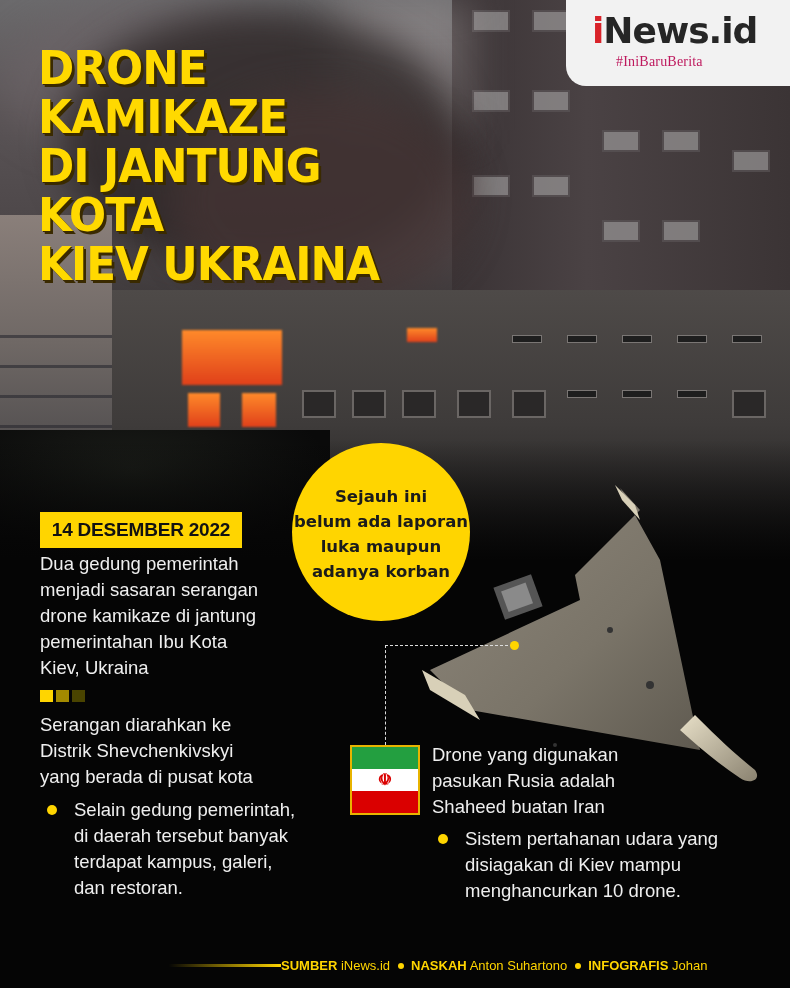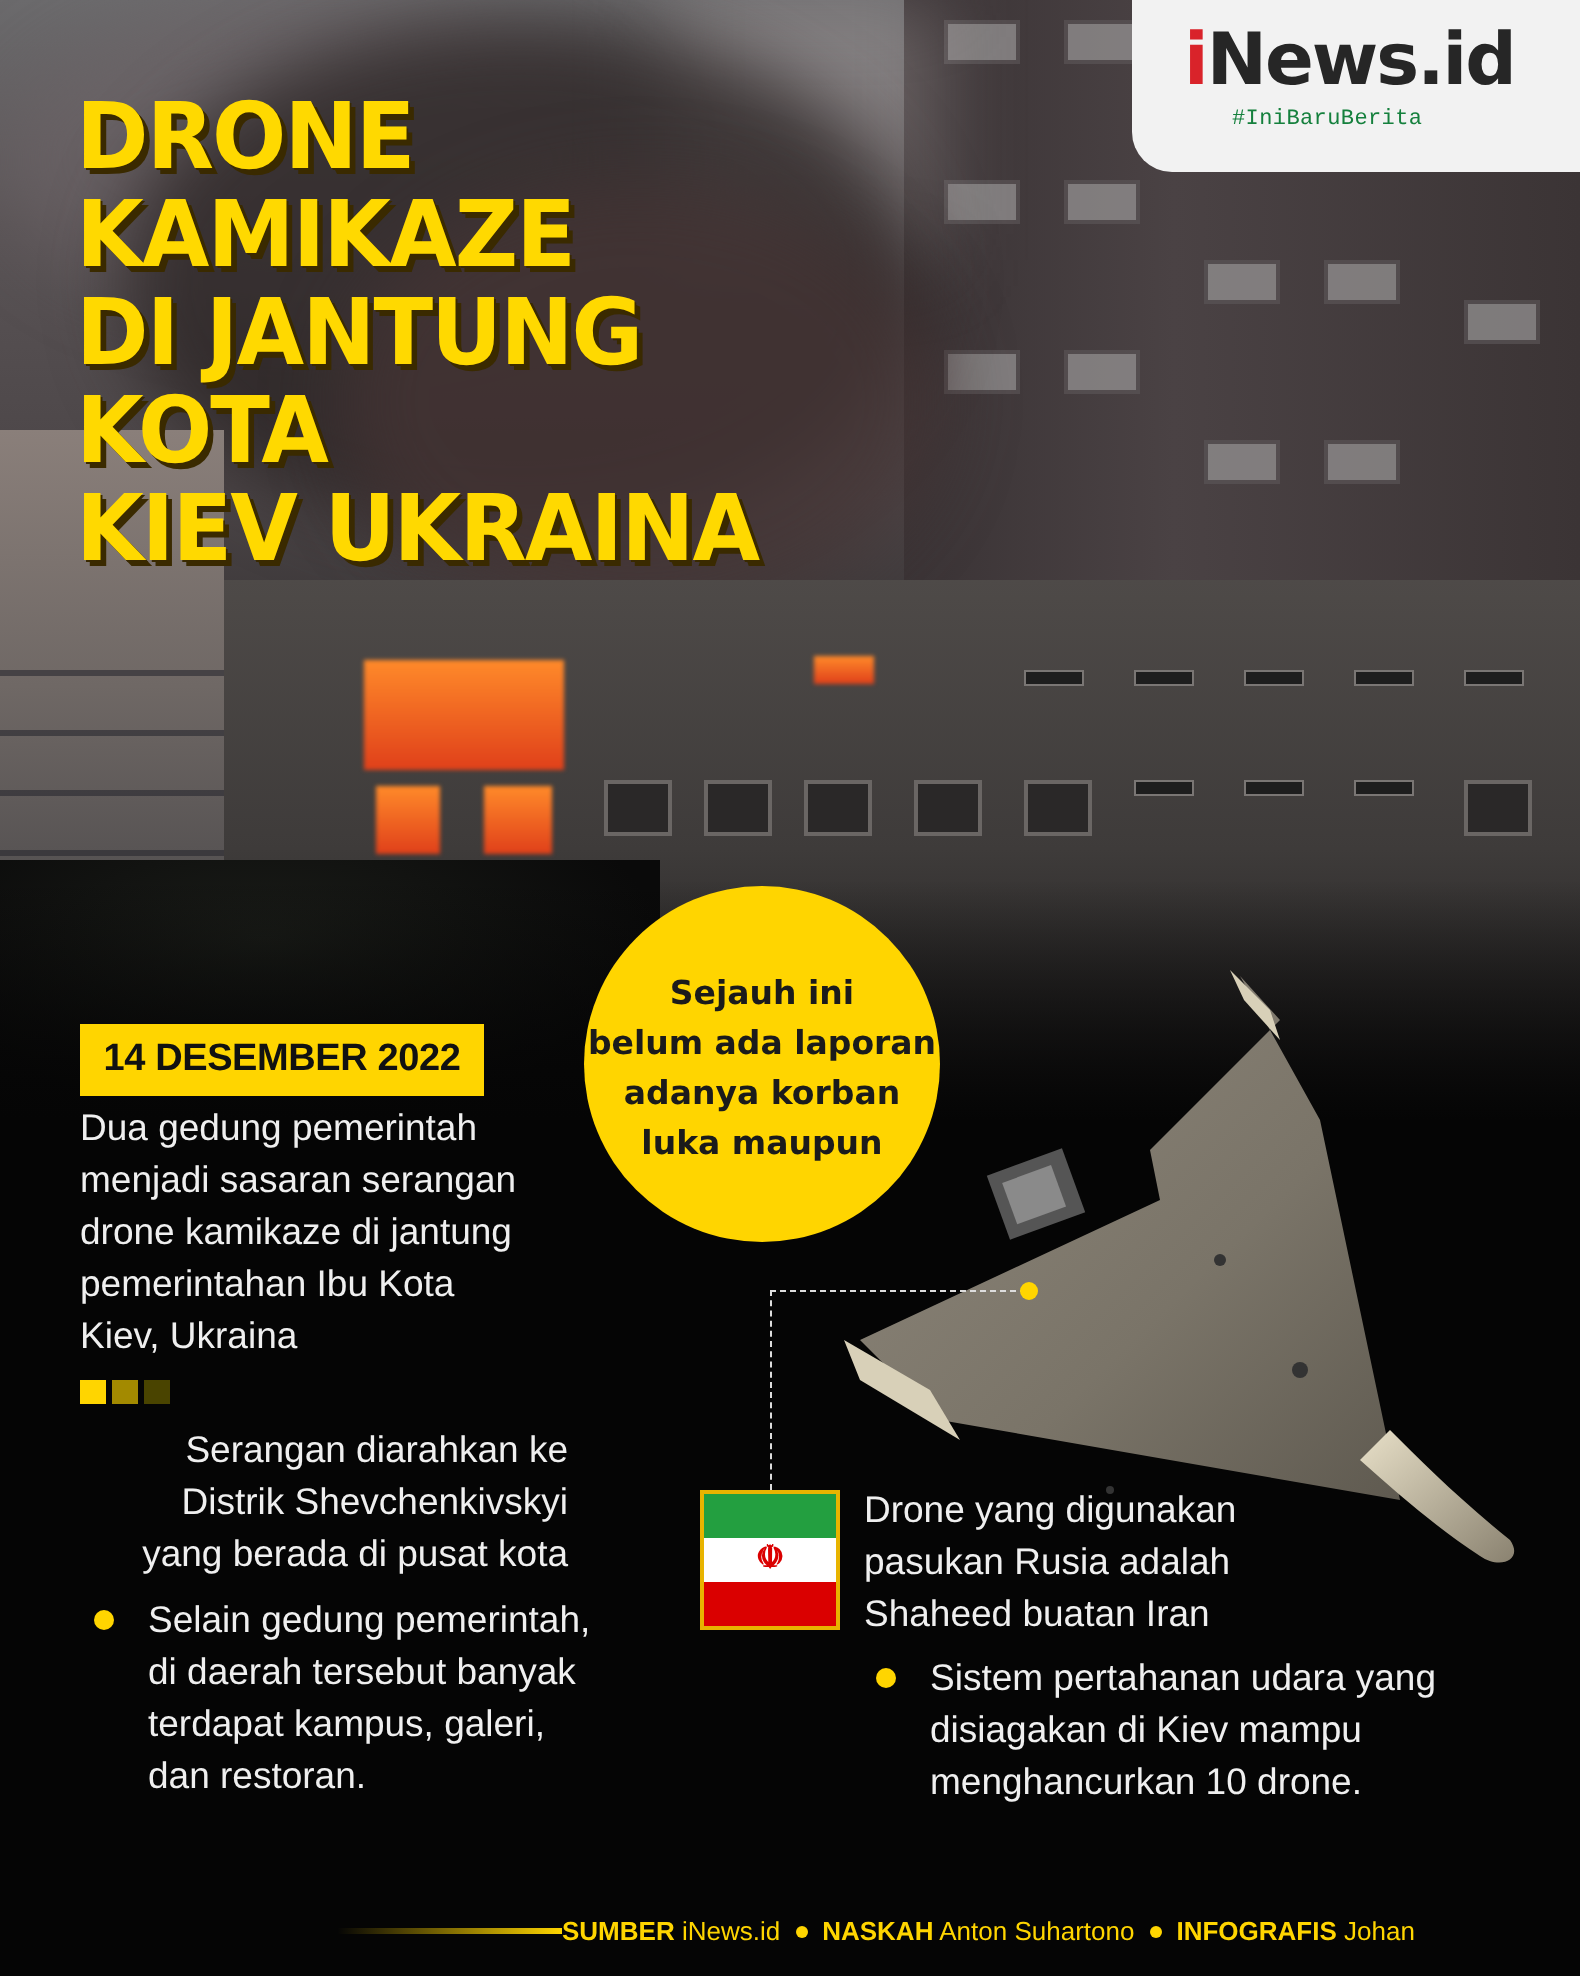--- a/index.html
+++ b/index.html
@@ -34,38 +34,38 @@
     font-size:46px; line-height:49px; color:#ffd900; letter-spacing:-1px;
     transform:scaleX(0.95); transform-origin:left;
     text-shadow:3px 3px 0 #3a2a00, 1px 1px 0 #3a2a00; }
 
   
   .logo { position:absolute; left:566px; top:0; width:224px; height:86px; background:#f2f2f2;
     border-bottom-left-radius:20px; }
   .logo-name { position:absolute; left:26px; top:10px; font-family:"DejaVu Sans", sans-serif; font-weight:bold;
     font-size:36px; color:#262626; letter-spacing:-1px; }
   .logo-name .i-red { color:#d9232a; }
-  .logo-tag { position:absolute; left:50px; top:54px; font-family:Liberation Mono, monospace; font-size:11px; color:#15803d; letter-spacing:0.2px; }
+  .logo-tag { position:absolute; left:50px; top:54px; font-family:Liberation Serif, serif; font-size:14px; color:#be185d; letter-spacing:0.2px; }
 
   
   .circle { position:absolute; left:292px; top:443px; width:178px; height:178px; border-radius:50%;
     background:#ffd500; display:flex; align-items:center; justify-content:center; text-align:center; }
   .circle-text { font-family:"DejaVu Sans", sans-serif; font-weight:bold; font-size:16.5px; line-height:25px; color:#1b1b1b; width:175px; padding-top:4px; }
   .circle-text span { display:block; }
 
   
   .date-badge { position:absolute; left:40px; top:512px; width:202px; height:36px; background:#ffd500;
     display:flex; align-items:center; justify-content:center; }
   .date-badge span { font-weight:bold; font-size:19px; color:#111; letter-spacing:-0.2px; }
   .para { position:absolute; color:#efefef; font-size:18.5px; line-height:26px; }
   .para span { display:block; }
   .p1 { left:40px; top:551px; width:260px; }
   .squares { position:absolute; left:40px; top:690px; display:flex; gap:3px; }
   .squares i { display:block; width:13px; height:12px; }
-  .p2 { left:24px; top:712px; width:260px;text-align:right; }
+  .p2 { left:40px; top:712px; width:260px; }
   .bullet { position:absolute; }
   .bullet .dot { position:absolute; left:0; top:8px; width:10px; height:10px; border-radius:50%; background:#ffd500; }
   .bullet .text { position:absolute; left:27px; top:0; color:#efefef; font-size:18.5px; line-height:26px; white-space:nowrap; }
   .bullet .text span { display:block; }
   .b1 { left:47px; top:797px; width:270px; height:110px; }
 
   
   .drone { position:absolute; left:410px; top:480px; width:360px; height:320px; }
   .leader { position:absolute; border-color:#ddd; border-style:dashed; }
   .leader-h { left:385px; top:645px; width:128px; height:0; border-width:1px 0 0 0; }
@@ -152,22 +152,22 @@
 
 <div class="logo">
   <div class="logo-name"><span class="i-red">i</span><span>News.id</span></div>
   <div class="logo-tag">#IniBaruBerita</div>
 </div>
 
 <div class="circle">
   <div class="circle-text">
     <span>Sejauh ini</span>
     <span>belum ada laporan</span>
+    <span>luka maupun</span>
     <span>adanya korban</span>
-    <span>luka maupun</span>
   </div>
 </div>
 
 <div class="date-badge">
   <span>14 DESEMBER 2022</span>
 </div>
 
 <div class="para p1">
   <span>Dua gedung pemerintah</span>
   <span>menjadi sasaran serangan</span>

